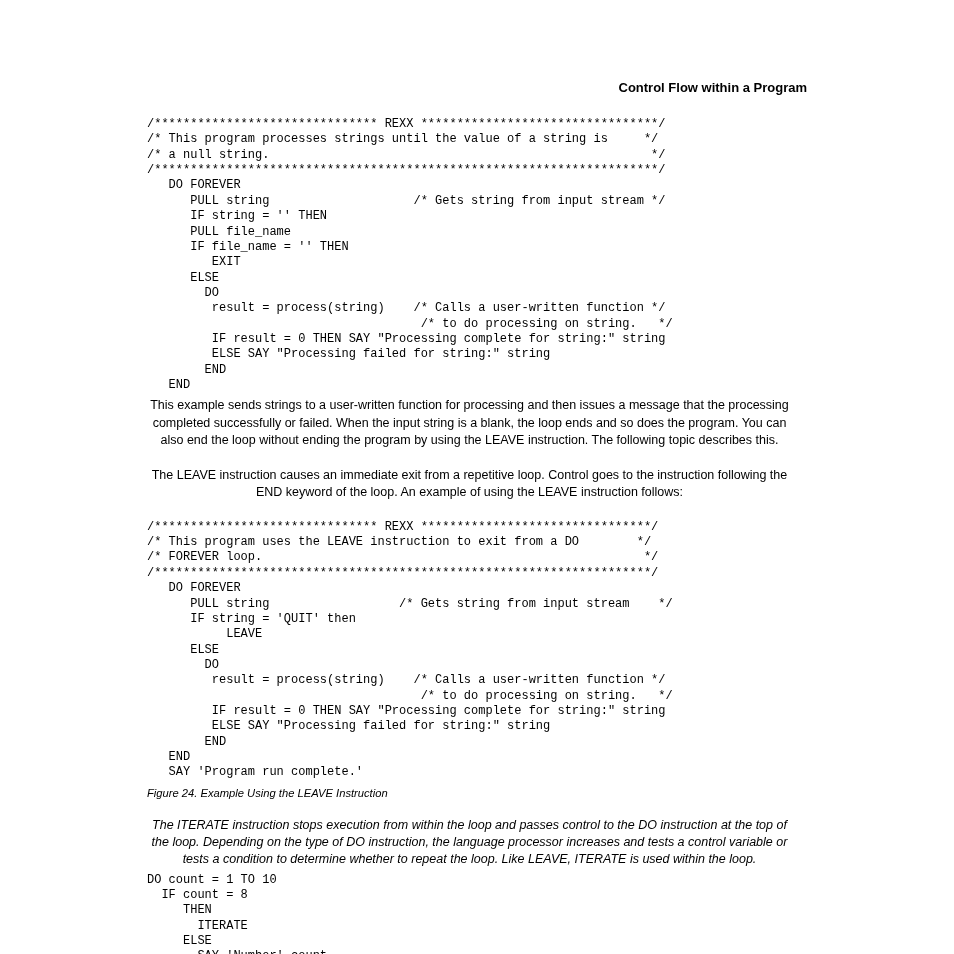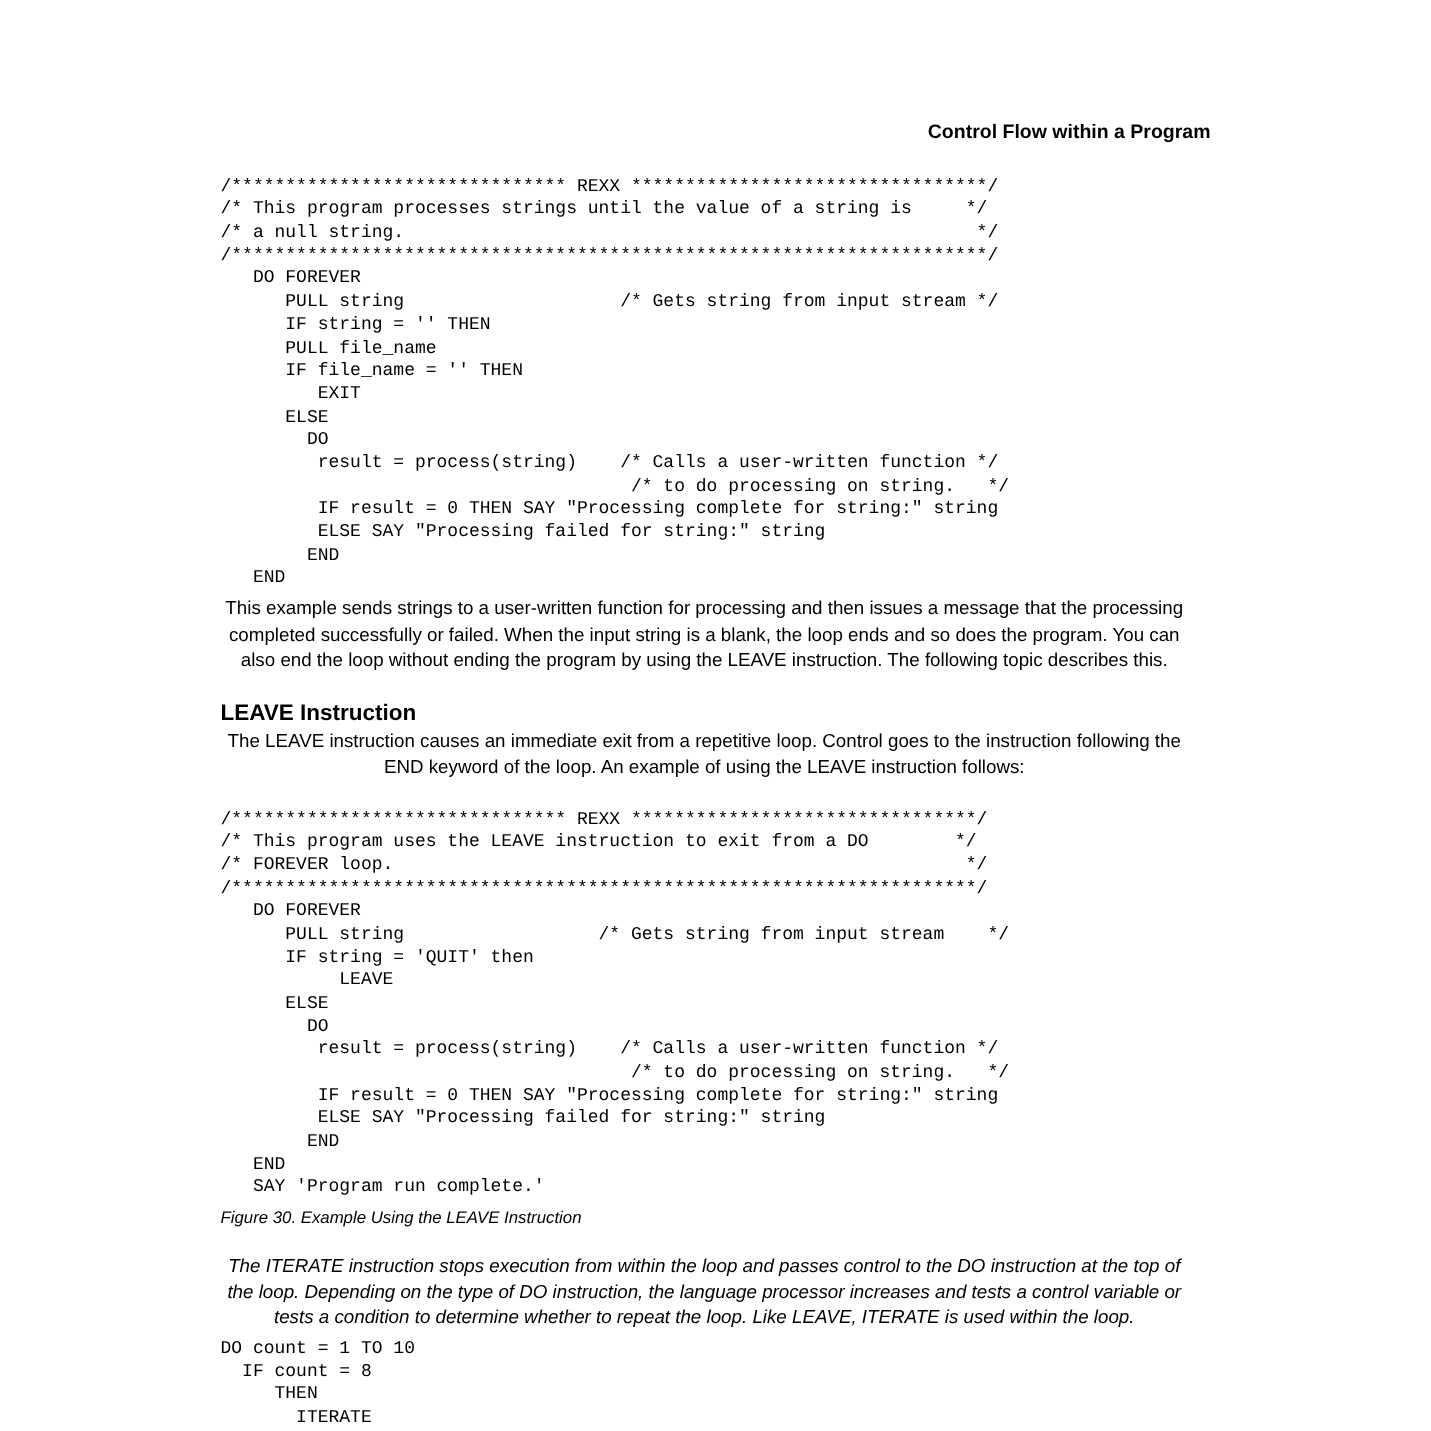--- a/index.html
+++ b/index.html
@@ -67,42 +67,41 @@
          result = process(string)    /* Calls a user-written function */
                                       /* to do processing on string.   */
          IF result = 0 THEN SAY "Processing complete for string:" string
          ELSE SAY "Processing failed for string:" string
         END
    END</pre>
 
 
   <p class="body-text">This example sends strings to a user-written function for processing and then issues a message that the processing completed successfully or failed. When the input string is a blank, the loop ends and so does the program. You can also end the loop without ending the program by using the LEAVE instruction. The following topic describes this.</p>
 
-  <h2 class="section">LEAVE Instruction</h2>
   <p class="body-text">The LEAVE instruction causes an immediate exit from a repetitive loop. Control goes to the instruction following the END keyword of the loop. An example of using the LEAVE instruction follows:</p>
 
   <pre class="code">/******************************* REXX ********************************/
 /* This program uses the LEAVE instruction to exit from a DO        */
 /* FOREVER loop.                                                     */
 /*********************************************************************/
    DO FOREVER
       PULL string                  /* Gets string from input stream    */
       IF string = 'QUIT' then
            LEAVE
       ELSE
         DO
          result = process(string)    /* Calls a user-written function */
                                       /* to do processing on string.   */
          IF result = 0 THEN SAY "Processing complete for string:" string
          ELSE SAY "Processing failed for string:" string
         END
    END
    SAY 'Program run complete.'</pre>
 
-  <div class="figure-caption">Figure 30. Example Using the LEAVE Instruction</div>
+  <div class="figure-caption">Figure 24. Example Using the LEAVE Instruction</div>
 
   <p class="body-text" style="margin-bottom:4px;font-style:italic;">The ITERATE instruction stops execution from within the loop and passes control to the DO instruction at the top of the loop. Depending on the type of DO instruction, the language processor increases and tests a control variable or tests a condition to determine whether to repeat the loop. Like LEAVE, ITERATE is used within the loop.</p>
 
   <pre class="code">DO count = 1 TO 10
   IF count = 8
      THEN
        ITERATE
      ELSE
        SAY 'Number' count
 END</pre>

